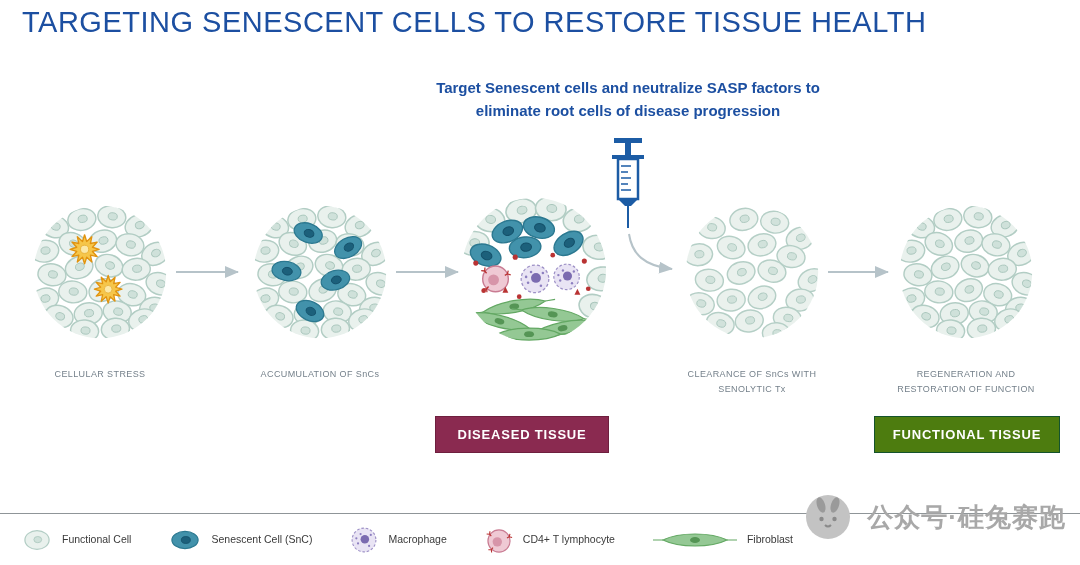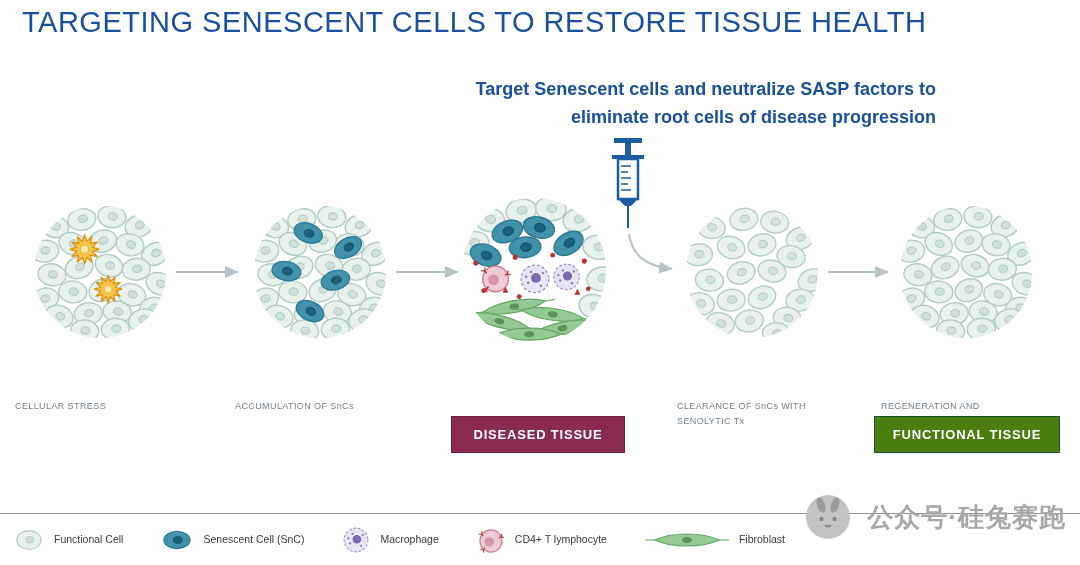--- a/index.html
+++ b/index.html
@@ -1,31 +1,31 @@
 <!DOCTYPE html>
 <html><head>
 <meta charset="utf-8">
 <style>
   html,body{margin:0;padding:0;background:#ffffff;}
   .canvas{position:relative;width:1080px;height:565px;background:#ffffff;overflow:hidden;
           font-family:"Liberation Sans",sans-serif;}
   .title{position:absolute;left:22px;top:6px;font-size:29px;font-weight:normal;color:#1c4fa1;
          letter-spacing:.5px;white-space:nowrap;}
-  .subtitle{position:absolute;left:376px;top:76px;width:560px;text-align:right;
-            color:#1c4fa1;font-weight:bold;font-size:18px;line-height:1.55;}
+  .subtitle{position:absolute;left:348px;top:76px;width:560px;text-align:center;
+            color:#1c4fa1;font-weight:bold;font-size:15px;line-height:1.55;}
   .stagesvg{position:absolute;width:136px;height:136px;}
-  .slabel{position:absolute;top:367px;width:170px;font-size:9px;
-          color:#75818b;letter-spacing:.4px;line-height:1.65;margin-top:32px;}
+  .slabel{position:absolute;top:367px;width:170px;text-align:center;font-size:9px;
+          color:#75818b;letter-spacing:.4px;line-height:1.65;}
   .badge{position:absolute;top:416px;height:35px;display:flex;align-items:center;justify-content:center;
          color:#ffffff;font-weight:bold;font-size:13px;letter-spacing:.8px;}
-  .badge-diseased{left:451px;width:172px;background:#8a2a50;border:1px solid #6e1f3e;}
+  .badge-diseased{left:435px;width:172px;background:#8a2a50;border:1px solid #6e1f3e;}
   .badge-functional{left:874px;width:184px;background:#4d7c0f;border:1px solid #14532d;}
   .arrows{position:absolute;left:0;top:0;pointer-events:none;}
   .legend{position:absolute;left:0;right:0;bottom:0;height:52px;border-top:1px solid #8f9598;
-          display:flex;align-items:center;padding:0 12px;box-sizing:border-box;gap:36px;background:#ffffff;}
+          display:flex;align-items:center;padding:0 20px;box-sizing:border-box;gap:36px;background:#ffffff;}
   .li{display:flex;align-items:center;gap:8px;font-size:10.5px;color:#3a3a3a;}
   .li .lbl{line-height:1.25;}
   .li-sasp .lbl{width:152px;}
   .watermark{position:absolute;right:14px;top:494px;display:flex;align-items:center;gap:16px;
              color:#a8a8a8;font-size:26px;font-weight:bold;letter-spacing:1px;z-index:5;}
 </style>
 </head>
 <body>
 
 <div class="canvas">

